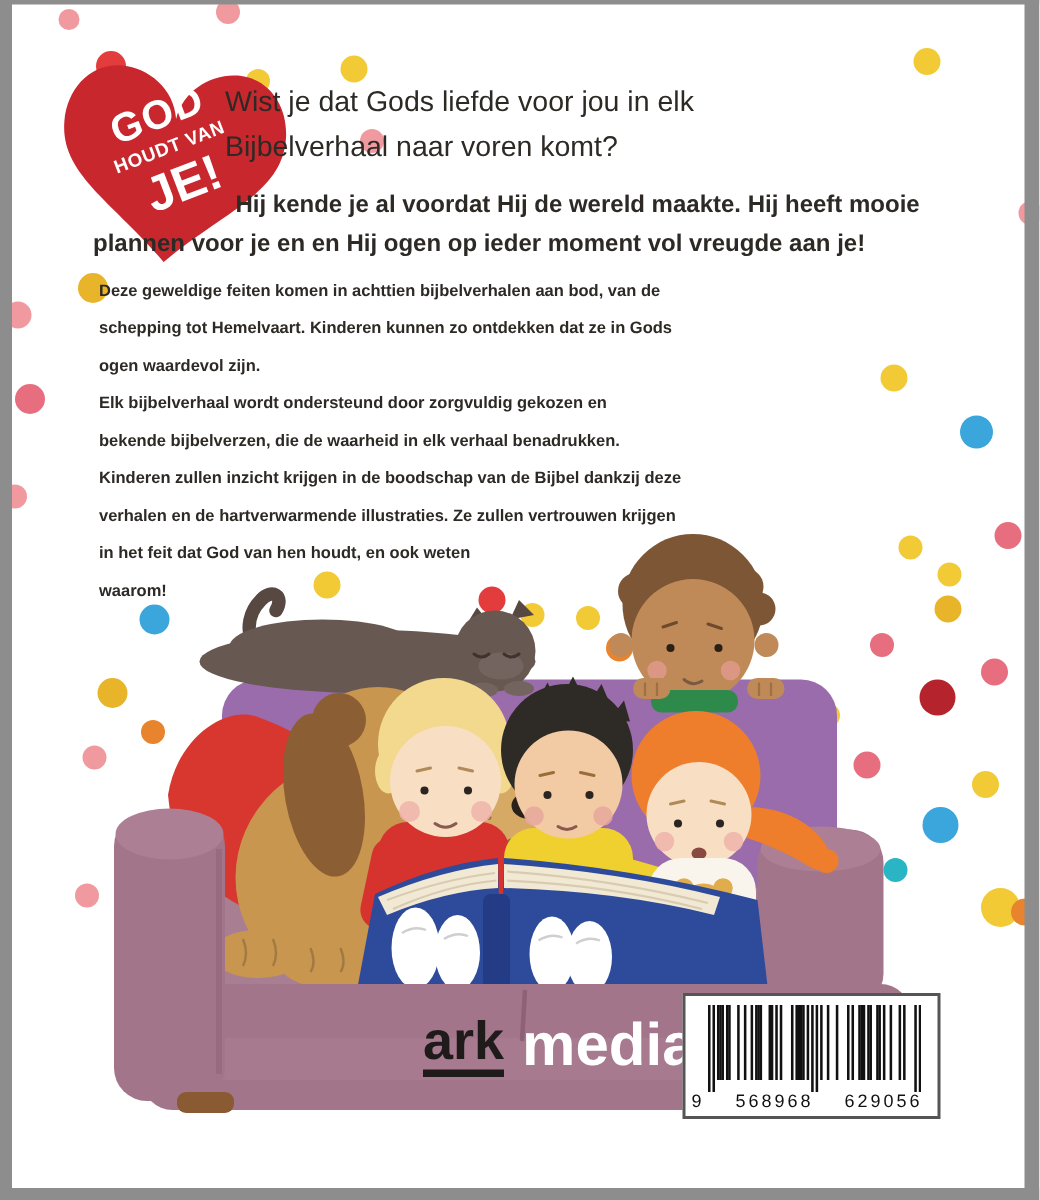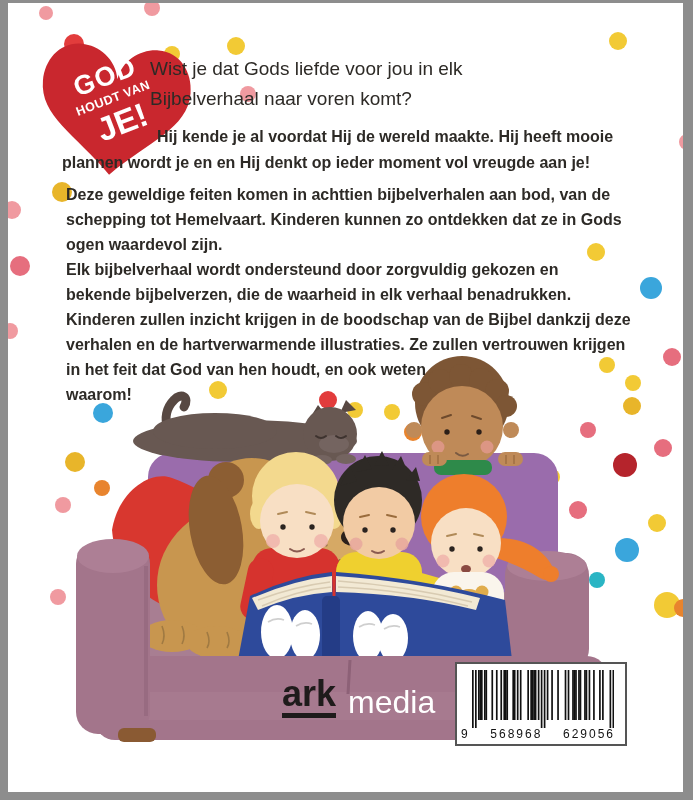--- a/index.html
+++ b/index.html
@@ -24,26 +24,26 @@
     position:absolute;left:12px;top:26px;width:136px;text-align:center;
     transform:rotate(-21deg);color:#ffffff;font-weight:bold;line-height:1;
   }
   .heart-text .l1{font-size:27px;letter-spacing:1px;}
   .heart-text .l2{font-size:12.5px;margin-top:3px;letter-spacing:.5px;}
   .heart-text .l3{font-size:33px;margin-top:2px;}
 
   .txt{position:absolute;z-index:3;white-space:pre-line;}
   .intro{left:150px;top:54px;width:480px;text-align:left;font-size:19px;line-height:30px;font-weight:normal;}
   .opening{left:62px;top:124px;width:600px;font-size:16px;line-height:26px;text-indent:95px;font-weight:bold;}
-  .bodytext{left:66px;top:182px;width:600px;font-size:16px;line-height:25px;font-weight:bold;}
+  .bodytext{left:66px;top:182px;width:600px;font-size:11px;line-height:25px;font-weight:bold;}
 
   
-  .logo{position:absolute;left:282px;top:676px;z-index:4;display:flex;align-items:flex-end;}
+  .logo{position:absolute;left:282px;top:676px;z-index:4;display:flex;align-items:center;}
   .logo .w1{font-size:36px;font-weight:bold;color:#1f1b1b;border-bottom:5px solid #1f1b1b;line-height:1.0;padding-bottom:1px;}
-  .logo .w2{font-size:32px;font-weight:normal;color:#ffffff;margin-left:12px;line-height:1.0;}
+  .logo .w2{font-size:40px;font-weight:bold;color:#ffffff;margin-left:12px;line-height:1.0;}
 
   
   .barcode{position:absolute;left:455px;top:662px;width:172px;height:84px;background:#ffffff;
     border:2px solid #555;box-sizing:border-box;z-index:4;}
   .barcode svg{position:absolute;left:15px;top:6px;}
   .barcode .digits{position:absolute;left:0;bottom:3px;width:100%;display:flex;
     font-size:12px;letter-spacing:2px;color:#111;justify-content:space-between;padding:0 10px 0 4px;box-sizing:border-box;}
 </style>
 </head>
 <body>
@@ -296,21 +296,21 @@
     <div class="heart-text">
       <div class="l1">GOD</div>
       <div class="l2">HOUDT VAN</div>
       <div class="l3">JE!</div>
     </div>
   </div>
 
   <div class="txt intro">Wist je dat Gods liefde voor jou in elk
 Bijbelverhaal naar voren komt?</div>
   <div class="txt opening">Hij kende je al voordat Hij de wereld maakte. Hij heeft mooie
-plannen wordt je en en Hij denkt op ieder moment vol vreugde aan je!</div>
+plannen voor je en en Hij ogen op ieder moment vol vreugde aan je!</div>
   <div class="txt bodytext">Deze geweldige feiten komen in achttien bijbelverhalen aan bod, van de
 schepping tot Hemelvaart. Kinderen kunnen zo ontdekken dat ze in Gods
 ogen waardevol zijn.
 Elk bijbelverhaal wordt ondersteund door zorgvuldig gekozen en
 bekende bijbelverzen, die de waarheid in elk verhaal benadrukken.
 Kinderen zullen inzicht krijgen in de boodschap van de Bijbel dankzij deze
 verhalen en de hartverwarmende illustraties. Ze zullen vertrouwen krijgen
 in het feit dat God van hen houdt, en ook weten
 waarom!</div>
 

